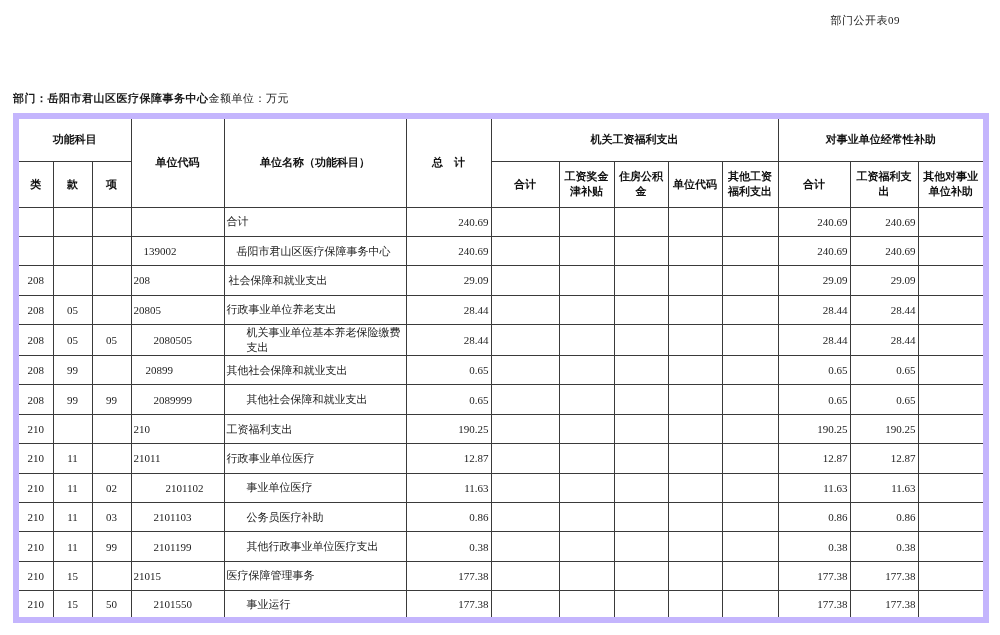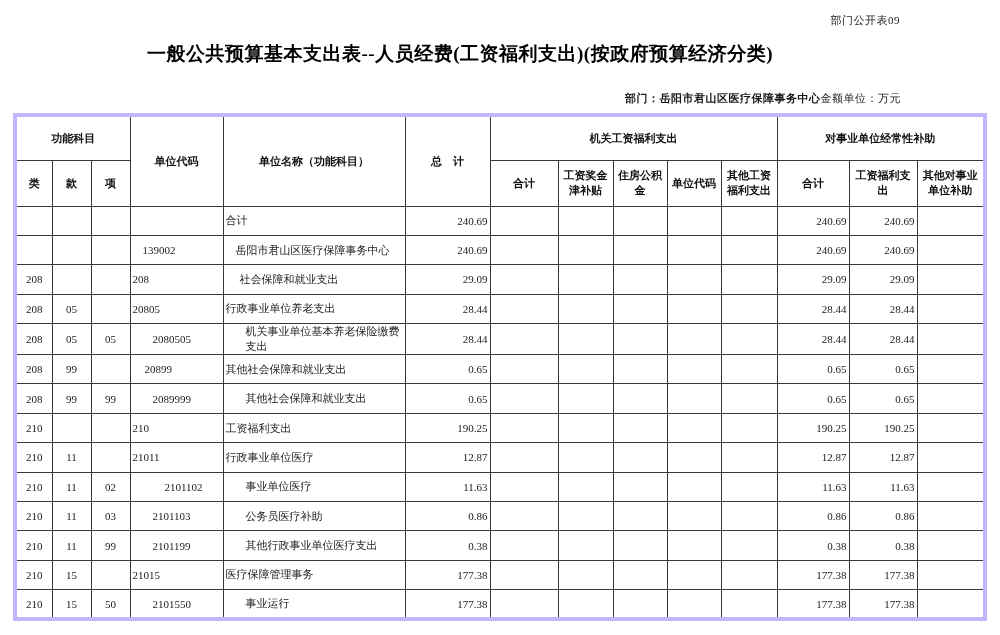--- a/index.html
+++ b/index.html
@@ -17,32 +17,32 @@
     position: absolute; top: 13px; right: 20px;
     font-size: 11px; color: #222; letter-spacing: 0.5px;
   }
   .title {
     position: absolute; top: 41px; left: 0; width: 100%;
     text-align: center; font-size: 19px; font-weight: bold;
     letter-spacing: 0.5px; margin: 0; color: #000;
   }
   .meta-row {
     position: absolute; top: 91px; left: 13px; right: 19px;
-    display: flex; justify-content: flex-end; align-items: flex-end;
+    display: flex; justify-content: flex-start; align-items: flex-end;
     font-size: 11px;
   }
   .dept { font-weight: bold; letter-spacing: 0.5px; }
   .unit-note { font-weight: normal; letter-spacing: 0.5px; }
 
   table.budget {
     position: absolute; top: 113px; left: 13px;
     width: 970px;
     border-collapse: collapse; table-layout: fixed;
     font-size: 11px;
-    border: 4px solid #c4b5fd;
+    border: 6px solid #c4b5fd;
   }
   table.budget th, table.budget td {
     border: 1px solid #3a3a3a;
     padding: 0 2px;
     overflow: hidden;
     vertical-align: middle;
   }
   thead th {
     font-weight: bold; text-align: center;
     line-height: 1.35; font-size: 11px; color: #111;
@@ -55,21 +55,20 @@
   td.left { text-align: left; }
   td.num  { text-align: right; padding-right: 5px; }
 </style>
 </head>
 <body>
 
 <div class="page">
 
   <div class="doc-code">部门公开表09</div>
 
-  <h1 class="title">一般公共预算基本支出表--人员经费(工资福利支出)(按政府预算经济分类)</h1>
 
   <div class="meta-row">
     <span class="dept">部门：岳阳市君山区医疗保障事务中心</span>
     <span class="unit-note">金额单位：万元</span>
   </div>
 
   <table class="budget">
     <colgroup>
       <col style="width:37px">
         <col style="width:39px">
@@ -140,21 +139,21 @@
           <td class="num"></td>
           <td class="num">240.69</td>
           <td class="num">240.69</td>
           <td class="num"></td>
         </tr>
         <tr>
           <td class="ctr">208</td>
           <td class="ctr"></td>
           <td class="ctr"></td>
           <td class="left" style="padding-left: 2px;">208</td>
-          <td class="left" style="padding-left: 16px;">社会保障和就业支出</td>
+          <td class="left" style="padding-left: 4px;">社会保障和就业支出</td>
           <td class="num">29.09</td>
           <td class="num"></td>
           <td class="num"></td>
           <td class="num"></td>
           <td class="num"></td>
           <td class="num"></td>
           <td class="num">29.09</td>
           <td class="num">29.09</td>
           <td class="num"></td>
         </tr>

